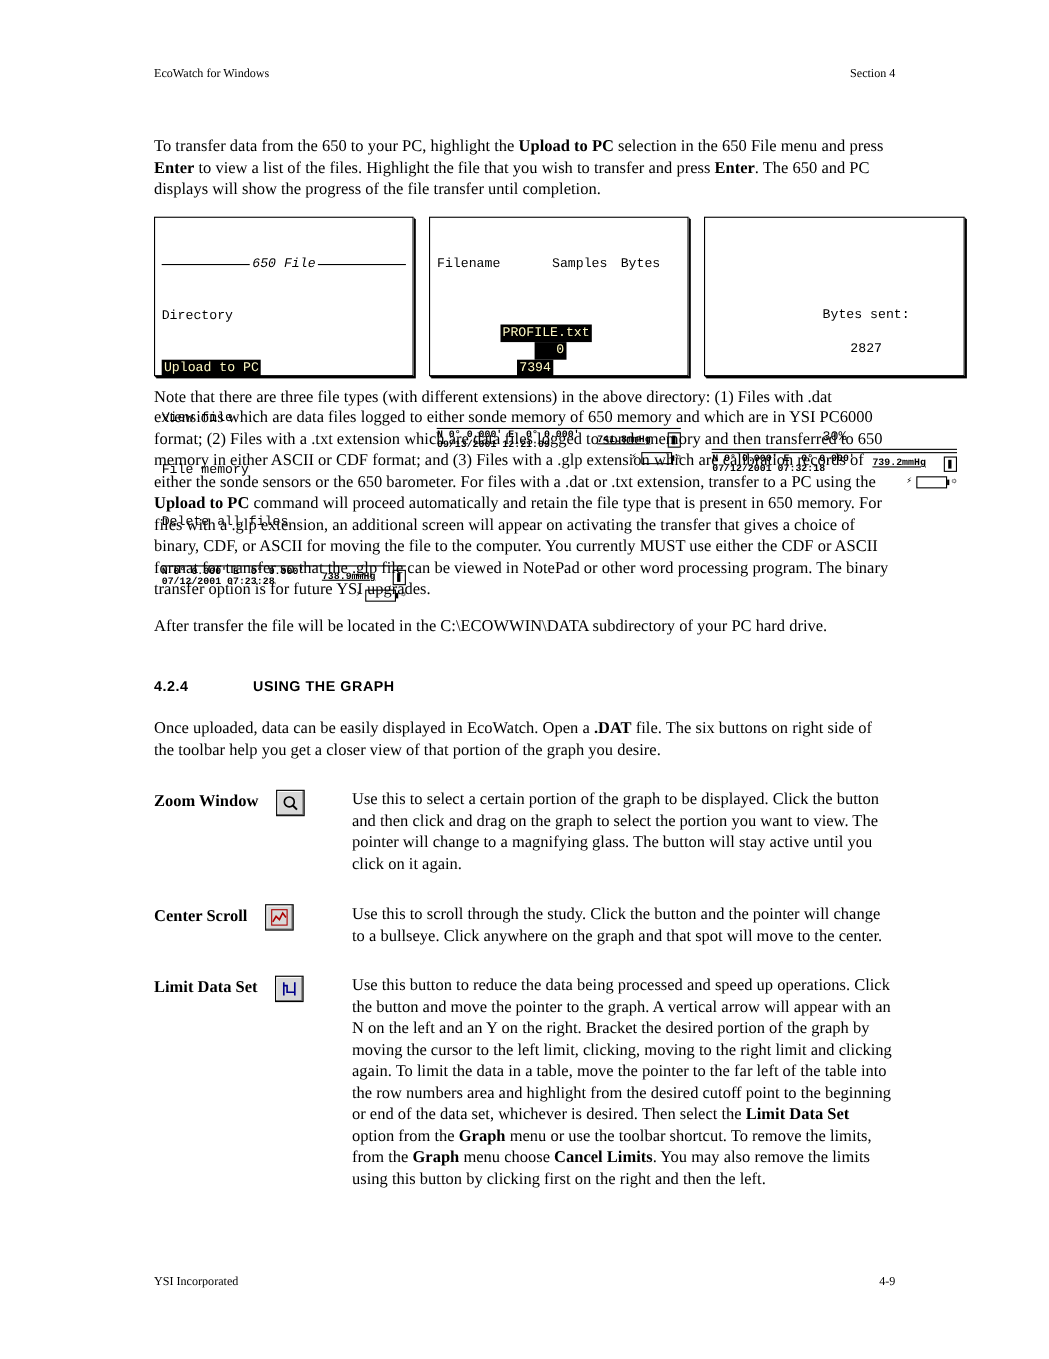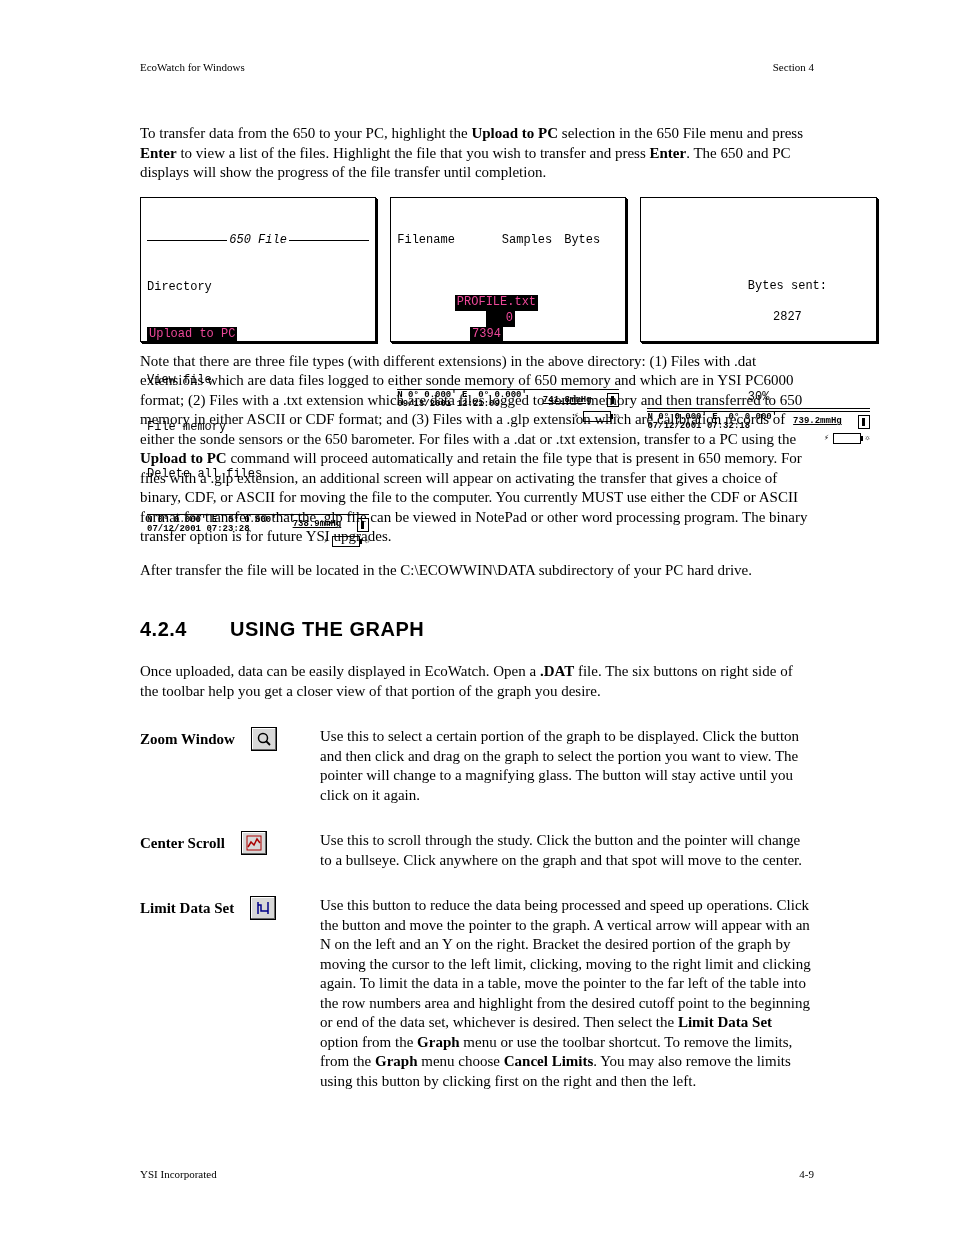--- a/index.html
+++ b/index.html
@@ -41,21 +41,21 @@
     white-space: pre;
   }
   .lcd-panel .body { flex: 1; }
   .menu-title {
     display: flex;
     align-items: center;
     gap: 2px;
     font-style: italic;
   }
   .menu-title .dash { flex:1; border-top:1px solid #000; height:0; }
-  .hl { background:#000; color:#ec4899; padding:0 2px; display:inline-block; }
+  .hl { background:#000; color:#fef9c3; padding:0 2px; display:inline-block; }
   .table-header { display:flex; }
   .table-header span,
   .table-row span { display:inline-block; }
   .c1{ width:95px;} .c2{ width:60px; text-align:right;} .c3{ width:48px; text-align:right;}
 
   .status-bar {
     border-top:1px solid #000;
     display:flex;
     align-items:center;
     font-size:9px;
@@ -75,21 +75,21 @@
   }
   .barom-icon::before{ content:""; position:absolute; left:3px; top:2px; width:3px; height:8px; background:#000;}
 
   .center-block { text-align:center; font-family:"Courier New",monospace; font-size:12px; line-height:1.3; margin-top:30px;}
   .percent-row { text-align:center; font-family:"Courier New",monospace; font-size:12px; margin-top:18px; margin-bottom:2px;}
   .p-rule { border-top:1px solid #000; margin:0 0 2px 0;}
 
   h2.sec {
     font-family: Verdana, Arial, sans-serif;
     font-weight: bold;
-    font-size: 20px;
+    font-size: 13px;
     letter-spacing: 0.5px;
     margin: 36px 0 20px 0;
   }
   h2.sec .num { display:inline-block; width:90px; }
 
   .tool-row {
     display:flex;
     align-items:flex-start;
     margin-top: 26px;
   }

